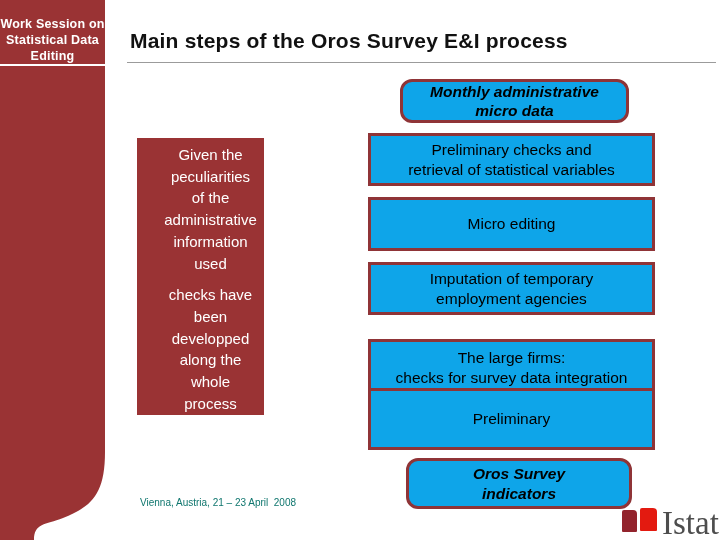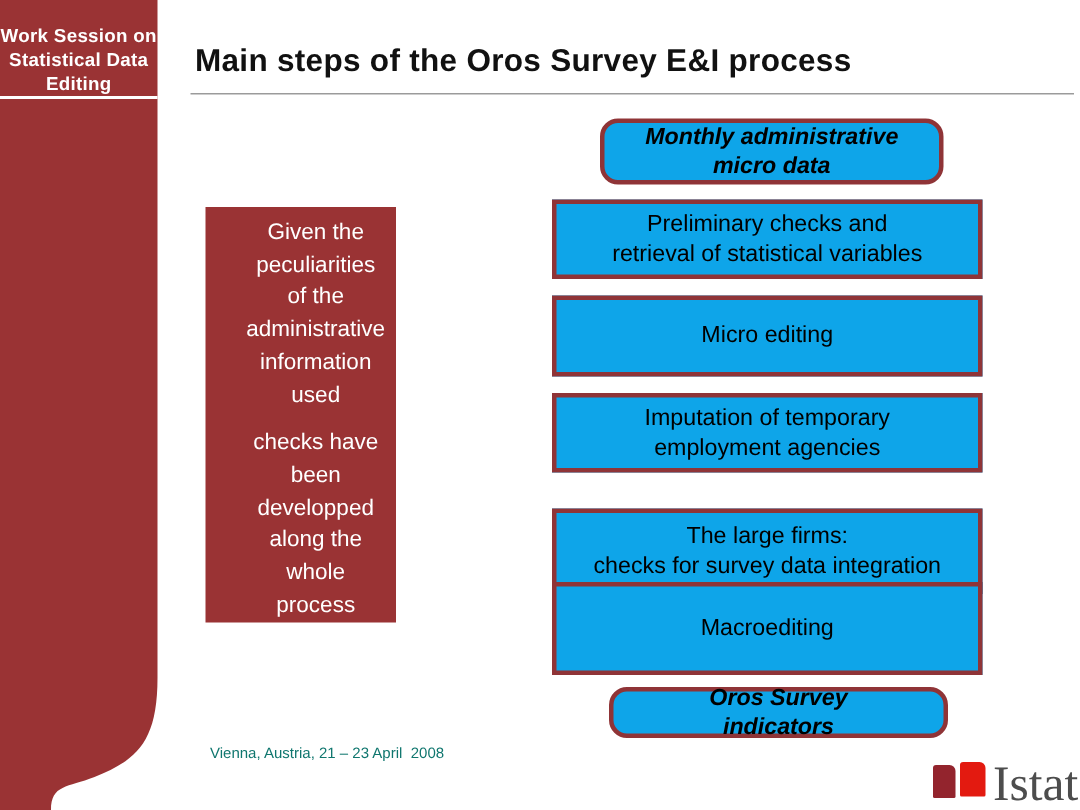--- a/index.html
+++ b/index.html
@@ -35,21 +35,21 @@
   .note-box p + p{margin-top:10px;}
   
   .flow-box{
     position:absolute;box-sizing:border-box;background:#0ea5e9;
     display:flex;align-items:center;justify-content:center;text-align:center;
     border:3px solid #8f3437;color:#000000;font-size:15.5px;line-height:19.5px;
     white-space:pre-line;
   }
   .rounded{border-radius:12px;font-weight:bold;font-style:italic;}
   .source-box{left:400px;top:79px;width:229px;height:44px;}
-  .result-box{left:406px;top:458px;width:226px;height:34px;}
+  .result-box{left:406px;top:458px;width:226px;height:51px;}
   .step{left:368px;width:287px;}
   .step1{top:133px;height:53px;}
   .step2{top:197px;height:54px;}
   .step3{top:262px;height:53px;}
   .step4{top:327px;height:57px;margin-top:12px;}
   .step5{top:388px;height:62px;}
   
   .footer-venue{
     position:absolute;left:140px;top:497px;font-size:10px;color:#0f766e;white-space:pre;
   }
@@ -103,21 +103,21 @@
   <div class="flow-box rounded source-box">Monthly administrative
 micro data</div>
 
   <div class="flow-box step step1">Preliminary checks and
 retrieval of statistical variables</div>
   <div class="flow-box step step2">Micro editing</div>
   <div class="flow-box step step3">Imputation of temporary
 employment agencies</div>
   <div class="flow-box step step4">The large firms:
 checks for survey data integration</div>
-  <div class="flow-box step step5">Macroediting</div>
+  <div class="flow-box step step5">Preliminary</div>
 
   <div class="flow-box rounded result-box">Oros Survey
 indicators</div>
 
   <div class="footer-venue">Vienna, Austria, 21 – 23 April  2008</div>
 
   <div class="logo">
     <span class="logo-mark-dark"></span>
     <span class="logo-mark-red"></span>
     <span class="logo-text">Istat</span>

